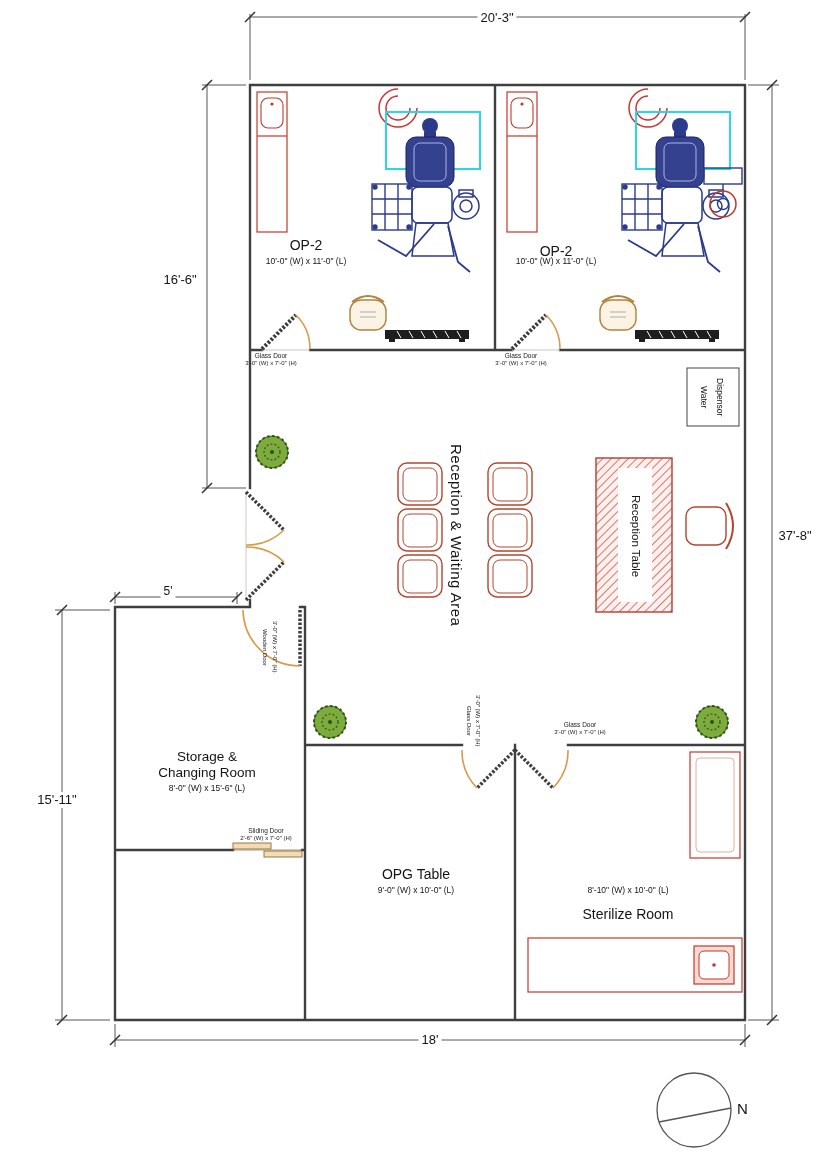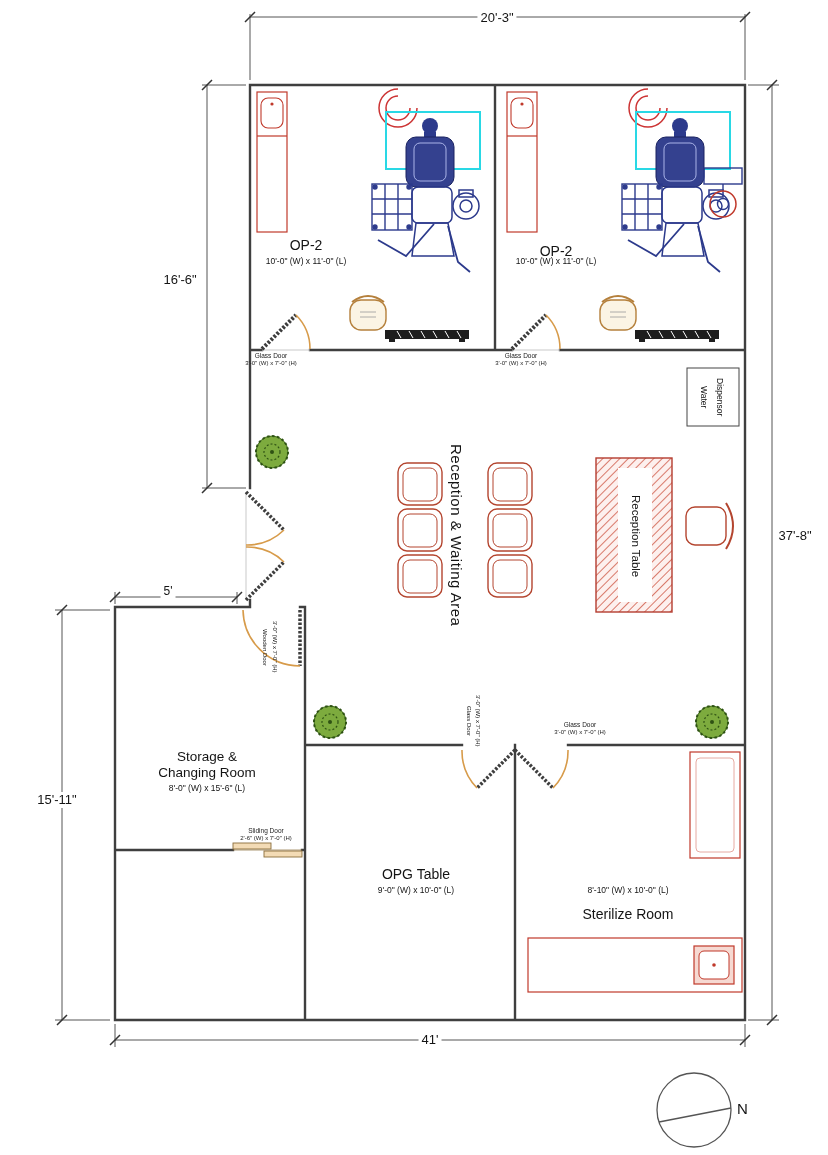--- a/index.html
+++ b/index.html
@@ -226,21 +226,21 @@
     <circle cx="694" cy="1110" r="37"></circle>
     <line x1="659" y1="1122" x2="731" y2="1108"></line>
   </g>
 </svg>
 
 <div class="lbl dim ctr" style="left:497px;top:10px;">20'-3"</div>
 <div class="lbl dim ctr" style="left:180px;top:272px;">16'-6"</div>
 <div class="lbl dim ctr" style="left:795px;top:528px;">37'-8"</div>
 <div class="lbl dim ctr" style="left:168px;top:584px;font-size:12px;">5'</div>
 <div class="lbl dim ctr" style="left:57px;top:792px;">15'-11"</div>
-<div class="lbl dim ctr" style="left:430px;top:1032px;">41'</div>
+<div class="lbl dim ctr" style="left:430px;top:1032px;">18'</div>
 
 <div class="lbl room-title ctr" style="left:306px;top:237px;">OP-2</div>
 <div class="lbl room-size ctr" style="left:306px;top:256px;">10'-0" (W) x 11'-0" (L)</div>
 <div class="lbl room-title ctr" style="left:556px;top:243px;">OP-2</div>
 <div class="lbl room-size ctr" style="left:556px;top:256px;">10'-0" (W) x 11'-0" (L)</div>
 
 <div class="lbl vert" style="left:447px;top:428px;height:215px;font-size:15px;text-align:center;letter-spacing:.5px;">Reception &amp; Waiting Area</div>
 
 <div class="lbl vert" style="left:626px;top:470px;height:132px;font-size:11.5px;text-align:center;background:#fff;padding:0 2px;">Reception Table</div>
 

